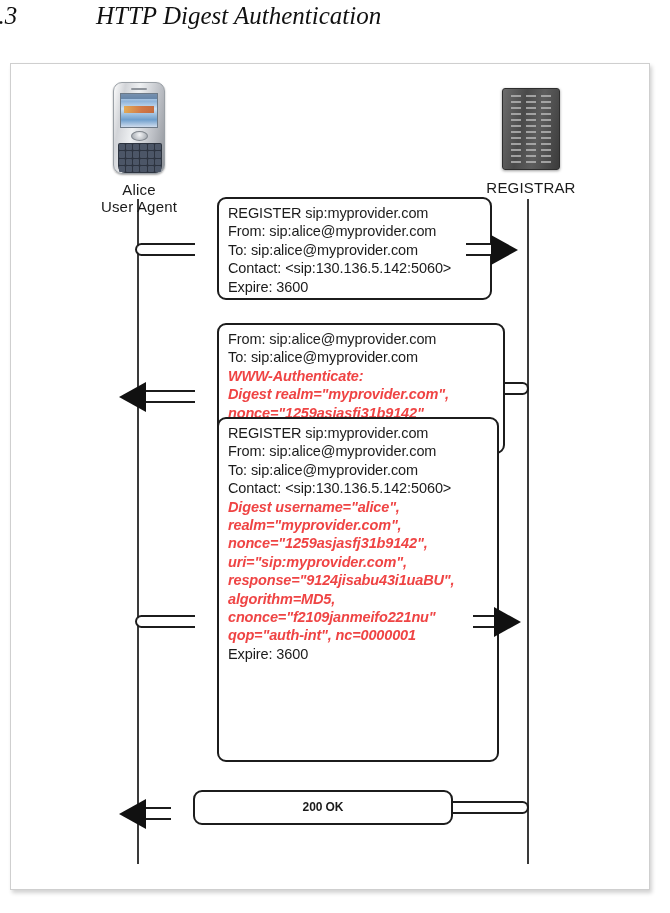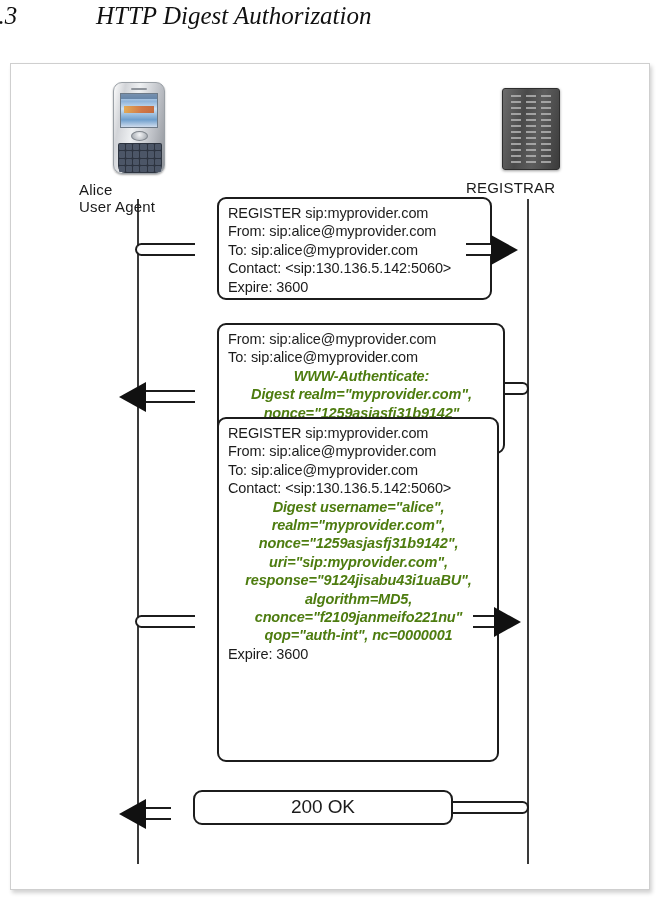--- a/index.html
+++ b/index.html
@@ -39,21 +39,21 @@
   
   .lifeline{
     position:absolute;
     width:2px;
     background:#3a3a3a;
   }
   #lifeline-alice{ left:126px; top:135px; height:665px; }
   #lifeline-registrar{ left:516px; top:135px; height:665px; }
 
   
-  .actor{ position:absolute; }
+  .actor{ position:absolute; text-align:center; }
   .actor-label{
     font-size:15px; color:#1a1a1a; line-height:17px;
     letter-spacing:.2px;
   }
 
   #actor-alice{ left:68px; top:18px; width:120px; }
   #actor-registrar{ left:455px; top:18px; width:130px; }
 
   
   .phone{
@@ -140,25 +140,24 @@
     margin-left:24px;
   }
   .bubble .line{
     font-size:14.5px;
     line-height:18.4px;
     color:#1b1b1b;
     white-space:nowrap;
     letter-spacing:-.1px;
   }
   .bubble .line.orange{
-    color:#4d7c0f;
+    color:#ef4444;
     font-style:italic;
     font-weight:bold;
     letter-spacing:-.15px;
-    text-align:center;
   }
 
   
   .stub{
     position:absolute;
     height:13px;
     border:2px solid #1c1c1c;
     box-sizing:border-box;
     background:#fff;
     z-index:2;
@@ -185,27 +184,27 @@
     background:#fff;
     box-sizing:border-box;
     z-index:3;
   }
 
   
   #bubble-ok{
     display:flex;align-items:center;justify-content:center;
     padding:0;
   }
-  #bubble-ok .line{ font-size:19px; }
+  #bubble-ok .line{ font-size:12px;font-weight:bold; }
 </style>
 </head>
 <body>
 
 <div id="heading">
-  <span class="num">3.3</span><span class="ttl">HTTP Digest Authorization</span>
+  <span class="num">3.3</span><span class="ttl">HTTP Digest Authentication</span>
 </div>
 
 <div id="figure">
 
   <div class="lifeline" id="lifeline-alice"></div>
   <div class="lifeline" id="lifeline-registrar"></div>
 
   <div class="actor" id="actor-alice">
     <div class="phone">
       <div class="speaker"></div>

